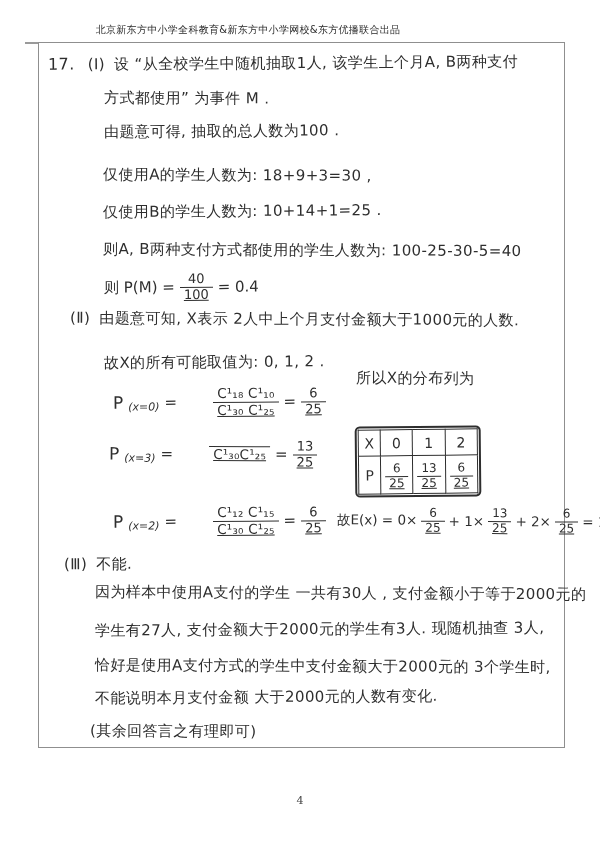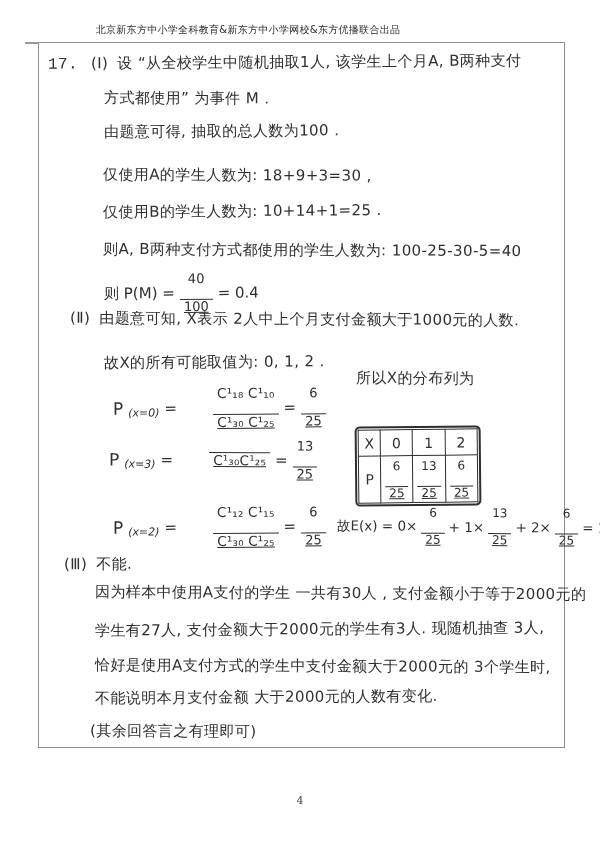--- a/index.html
+++ b/index.html
@@ -29,31 +29,31 @@
 
   .hand {
     position:absolute; font-size:15px; letter-spacing:0.4px;
     color:#2e2e2e; white-space:nowrap; line-height:1.35;
   }
   .tilt-a { transform:rotate(-0.4deg); }
   .tilt-b { transform:rotate(0.3deg); }
 
   .lblrow { display:flex; align-items:baseline; }
   .lblrow .lbl { margin-right:9px; }
-  .lblrow .num17 { margin-right:13px; font-size:16px;font-family:Liberation Mono, monospace; }
+  .lblrow .num17 { margin-right:13px; font-size:16px; }
 
   
   .formula {
     position:absolute; display:flex; align-items:center; gap:5px;
     font-size:15px; color:#2e2e2e; white-space:nowrap;
   }
   .p-sub { font-size:11px; position:relative; top:4px; letter-spacing:0;font-style:italic; }
   .p-sym { font-size:17px; }
 
-  .frac { display:inline-flex; flex-direction:column; align-items:center; line-height:1.15;gap:12px; }
+  .frac { display:inline-flex; flex-direction:column; align-items:center; line-height:1.15; }
   .frac .num { padding:0 4px; text-align:center; }
   .frac .den { padding:0 4px; border-top:1.4px solid #2e2e2e; text-align:center;text-decoration:underline; }
   .frac.small { font-size:13px; }
   .frac.big  { font-size:13.5px; letter-spacing:0.2px;margin-left:31px; }
 
   
   .dist-wrap {
     position:absolute; left:355px; top:426px;
     border:2px solid #2e2e2e; border-radius:5px; padding:1px;
     transform:rotate(-0.6deg); background:#fff;

